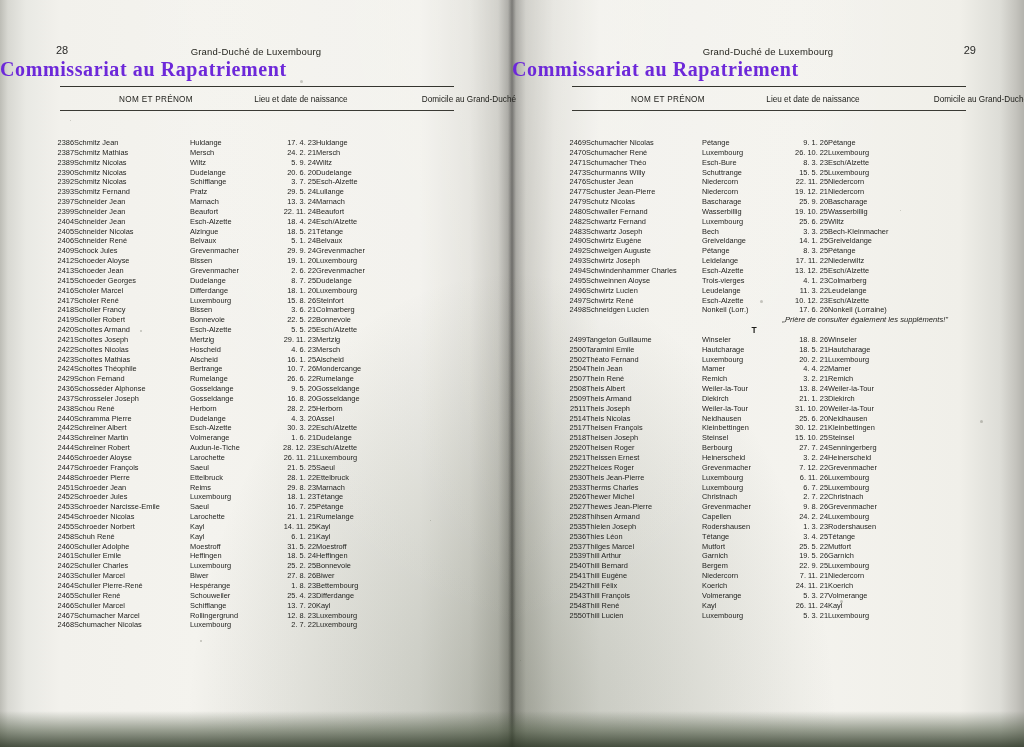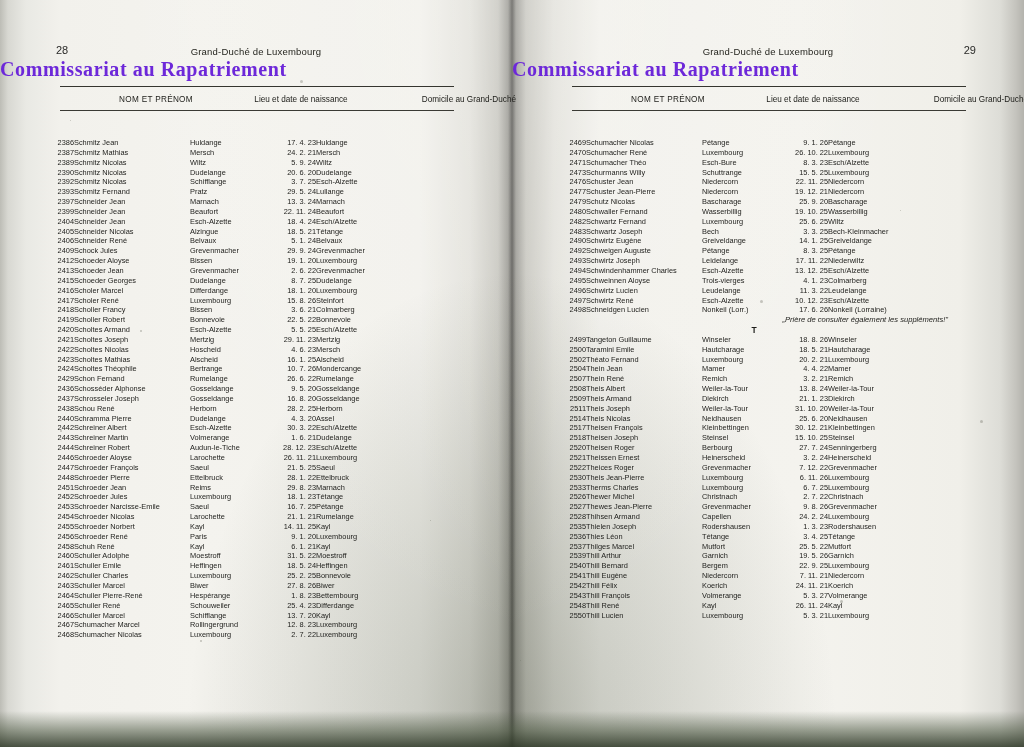--- a/index.html
+++ b/index.html
@@ -402,27 +402,20 @@
           <td class="dom">Rumelange</td>
         </tr>
         <tr>
           <td class="num">2455</td>
           <td class="name">Schroeder Norbert</td>
           <td class="place">Kayl</td>
           <td class="date">14. 11. 25</td>
           <td class="dom">Kayl</td>
         </tr>
         <tr>
-          <td class="num">2456</td>
-          <td class="name">Schroeder René</td>
-          <td class="place">Paris</td>
-          <td class="date">9.  1. 20</td>
-          <td class="dom">Luxembourg</td>
-        </tr>
-        <tr>
           <td class="num">2458</td>
           <td class="name">Schuh René</td>
           <td class="place">Kayl</td>
           <td class="date">6.  1. 21</td>
           <td class="dom">Kayl</td>
         </tr>
         <tr>
           <td class="num">2460</td>
           <td class="name">Schuller Adolphe</td>
           <td class="place">Moestroff</td>

